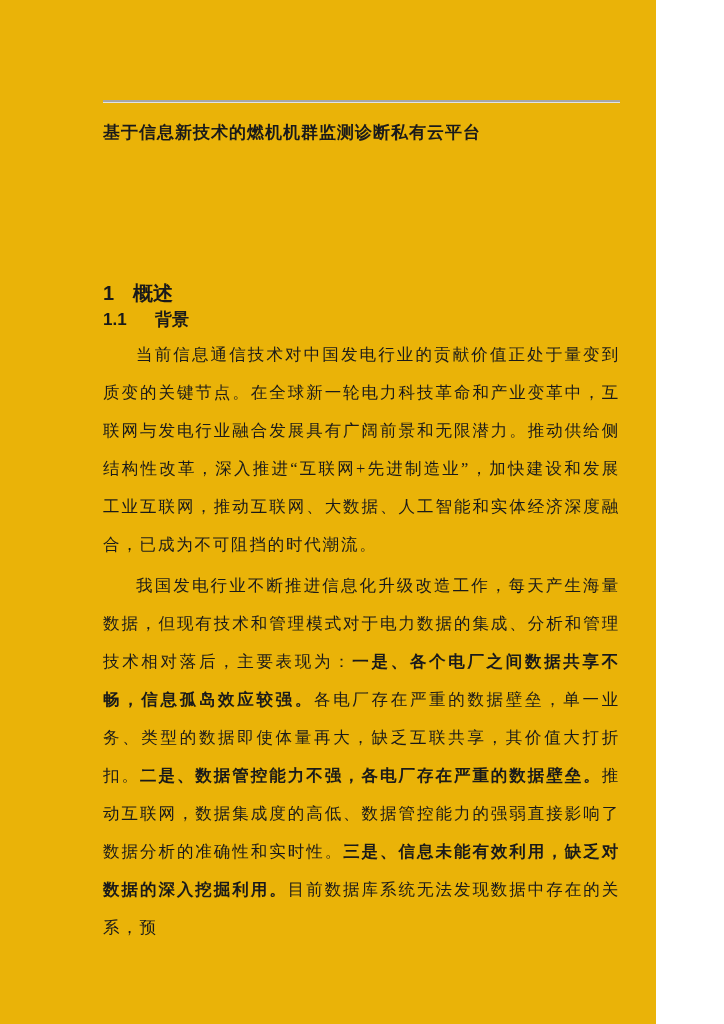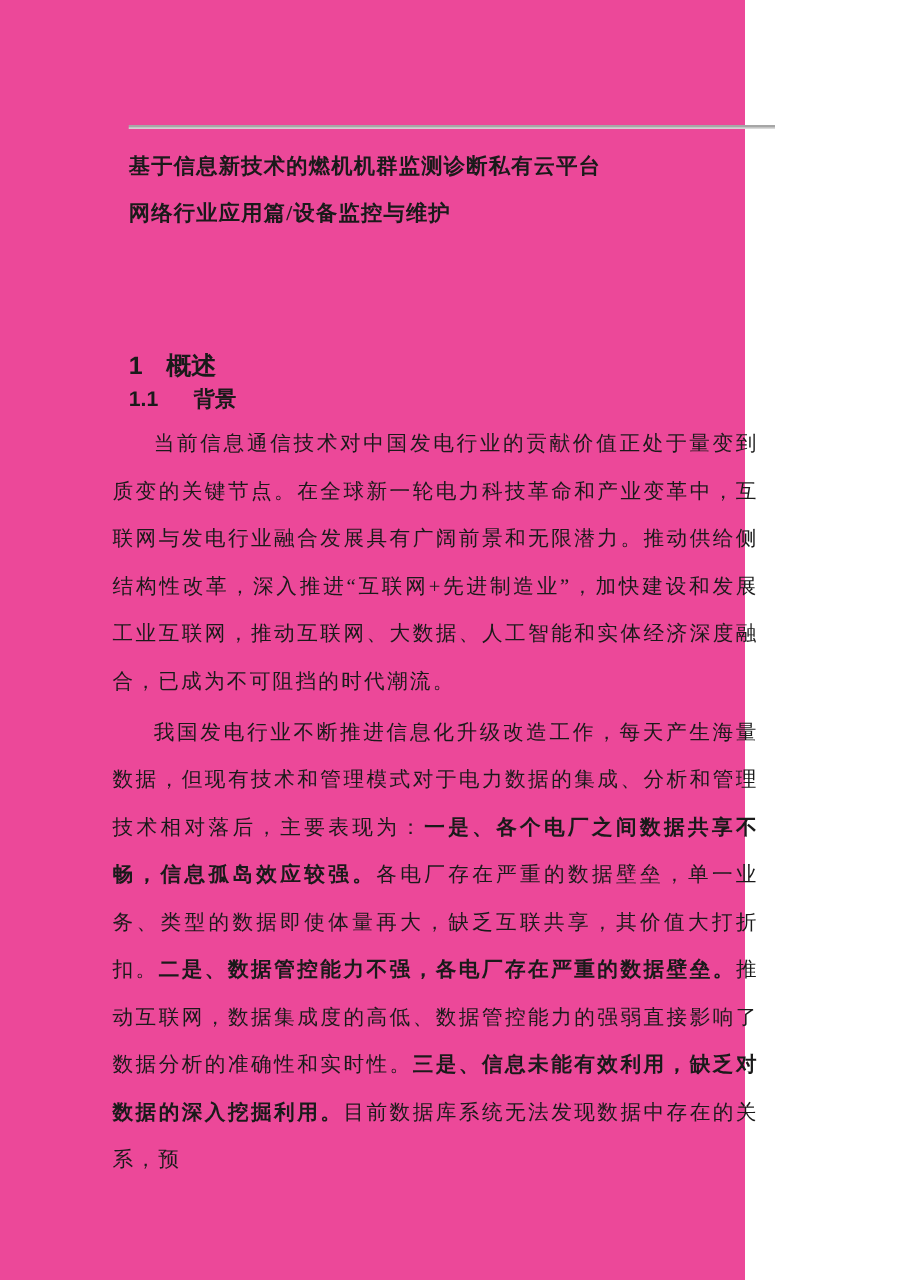--- a/index.html
+++ b/index.html
@@ -5,23 +5,23 @@
   * { margin: 0; padding: 0; box-sizing: border-box; }
   html, body { width: 724px; height: 1024px; }
   body {
     background: #ffffff;
     font-family: "Liberation Serif", "DejaVu Serif", serif;
     color: #1a1a1a;
     overflow: hidden;
   }
   .doc {
     position: relative;
-    width: 596px;
+    width: 656px;
     height: 1024px;
-    background: #ec4899;
+    background: #eab308;
   }
   .rule {
     position: absolute;
     left: 103px;
     top: 100px;
     width: 517px;
     height: 3px;
     background: #a6a6a6;
     border-bottom: 1px solid #e2e2e2;
   }
@@ -55,21 +55,21 @@
     top: 307px;
     width: 517px;
     font-family: "Liberation Sans", "DejaVu Sans", sans-serif;
     font-size: 17px;
     font-weight: bold;
     line-height: 26px;
   }
   .h2 .num { display: inline-block; min-width: 26px; margin-right: 26px; }
   .bodytext {
     position: absolute;
-    left: 90px;
+    left: 103px;
     top: 336px;
     width: 517px;
   }
   .para {
     font-size: 16.5px;
     line-height: 38px;
     letter-spacing: 1.8px;
     text-align: justify;
     text-indent: 2em;
     word-break: break-all;
@@ -79,21 +79,20 @@
 </style>
 </head>
 <body>
 
 <div class="doc">
 
   <div class="rule" style="background-color: rgb(166, 166, 166);"></div>
 
   <div class="titles">
     <div class="title-line">基于信息新技术的燃机机群监测诊断私有云平台</div>
-    <div class="title-line">网络行业应用篇/设备监控与维护</div>
   </div>
 
   <div class="h1">
     <span class="num">1</span><span>概述</span>
   </div>
 
   <div class="h2">
     <span class="num">1.1</span><span>背景</span>
   </div>
 

